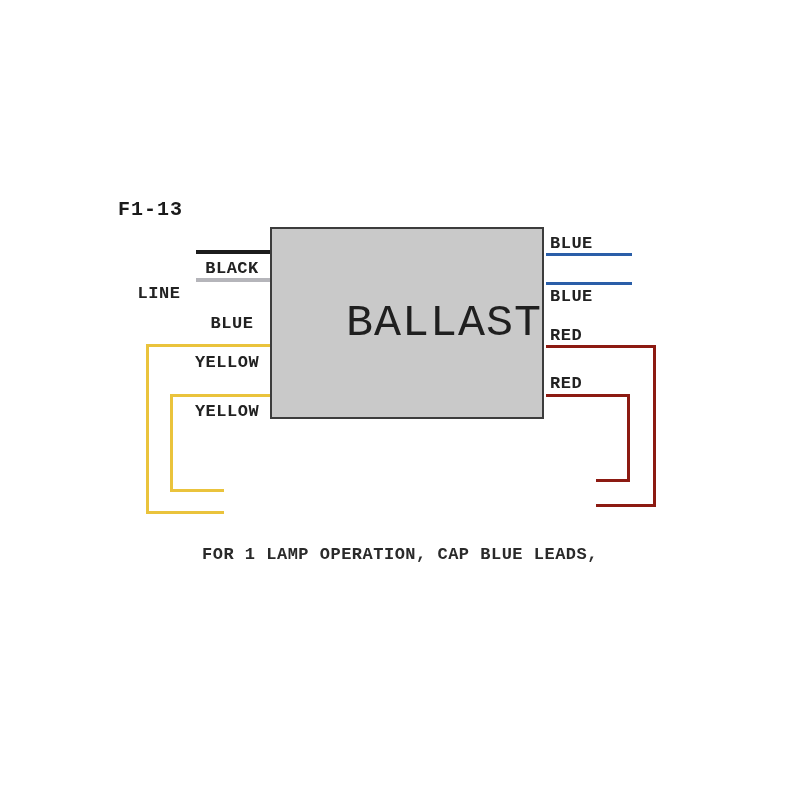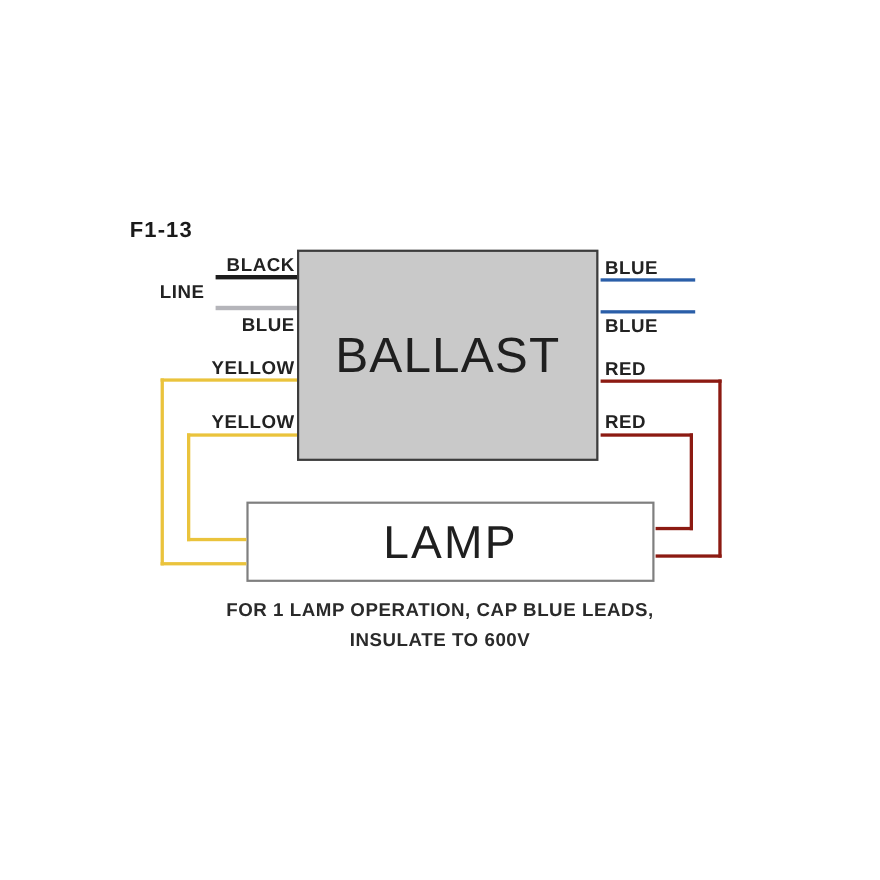--- a/index.html
+++ b/index.html
@@ -1,28 +1,28 @@
 <!DOCTYPE html>
 <html><head>
 <meta charset="utf-8">
 <style>
   html,body{margin:0;padding:0;background:#ffffff;}
   #stage{
     position:relative;
     width:800px;height:800px;
     background:#ffffff;
-    font-family:Liberation Sans, sans-serif;
+    font-family:Liberation Mono, monospace;
     color:#262626;
     overflow:hidden;
   }
   .abs{position:absolute;}
   .seg{position:absolute;}
   .box{
     position:absolute;
-    display:flex;align-items:center;justify-content:center;
+    display:flex;align-items:center;justify-content:flex-end;
     box-sizing:border-box;
   }
   #ballast-box{
     left:270px;top:227px;width:274px;height:192px;
     border:2px solid #3c3c3c;
   }
   #ballast-box .big-label{
     font-size:45px;letter-spacing:1px;color:#1f1f1f;
   }
   #lamp-box{
@@ -35,42 +35,39 @@
   }
   .fig-label{
     left:118px;top:198px;
     font-size:20px;font-weight:bold;letter-spacing:1px;color:#1a1a1a;
   }
   .wire-label{
     position:absolute;
     font-size:17px;font-weight:bold;letter-spacing:0.5px;
     color:#222222;white-space:nowrap;
   }
-  .ra{text-align:right;}
+  .ra{text-align:center;margin-top:28px;}
   .caption{
     left:0;right:0;top:541px;
     text-align:center;
     font-size:17px;font-weight:bold;letter-spacing:0.5px;
     line-height:27px;color:#2a2a2a;
   }
 </style>
 </head>
 <body>
 
 <div id="stage">
 
   <div class="abs fig-label">F1-13</div>
 
   <div class="box" id="ballast-box" style="background-color: rgb(201, 201, 201);">
     <span class="big-label">BALLAST</span>
   </div>
 
-  <div class="box" id="lamp-box" style="background-color: rgb(255, 255, 255);">
-    <span class="big-label">LAMP</span>
-  </div>
 
   <div>
     <div class="seg" style="left: 196px; top: 250px; width: 74px; height: 4px; background-color: rgb(28, 28, 28);"></div>
   </div>
   <div>
     <div class="seg" style="left: 196px; top: 278px; width: 74px; height: 4px; background-color: rgb(181, 181, 186);"></div>
   </div>
 
   <div>
     <div class="seg" style="left: 146px; top: 344px; width: 124px; height: 3px; background-color: rgb(234, 195, 60);"></div>
@@ -107,16 +104,15 @@
   <div class="wire-label ra" style="left:186px;top:325px;width:82px;">YELLOW</div>
   <div class="wire-label ra" style="left:186px;top:374px;width:82px;">YELLOW</div>
 
   <div class="wire-label" style="left:550px;top:234px;">BLUE</div>
   <div class="wire-label" style="left:550px;top:287px;">BLUE</div>
   <div class="wire-label" style="left:550px;top:326px;">RED</div>
   <div class="wire-label" style="left:550px;top:374px;">RED</div>
 
   <div class="abs caption">
     <div>FOR 1 LAMP OPERATION, CAP BLUE LEADS,</div>
-    <div>INSULATE TO 600V</div>
   </div>
 
 </div>
 
 </body></html>

